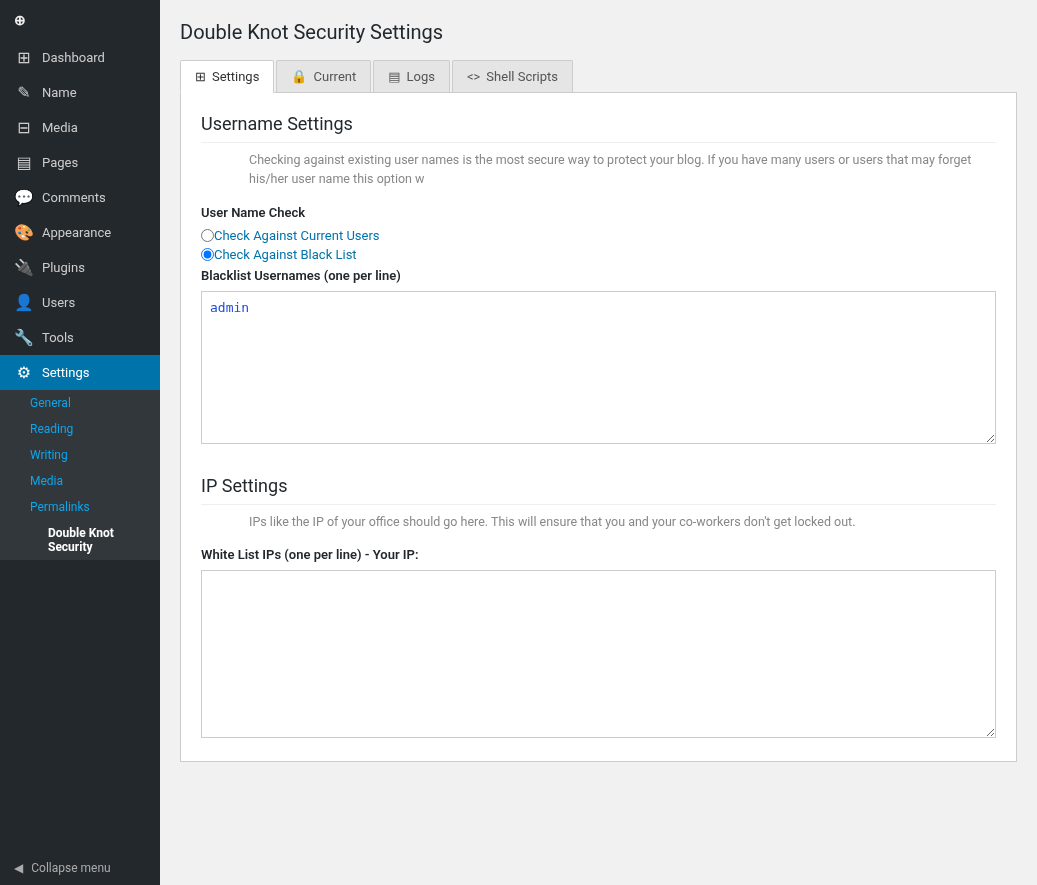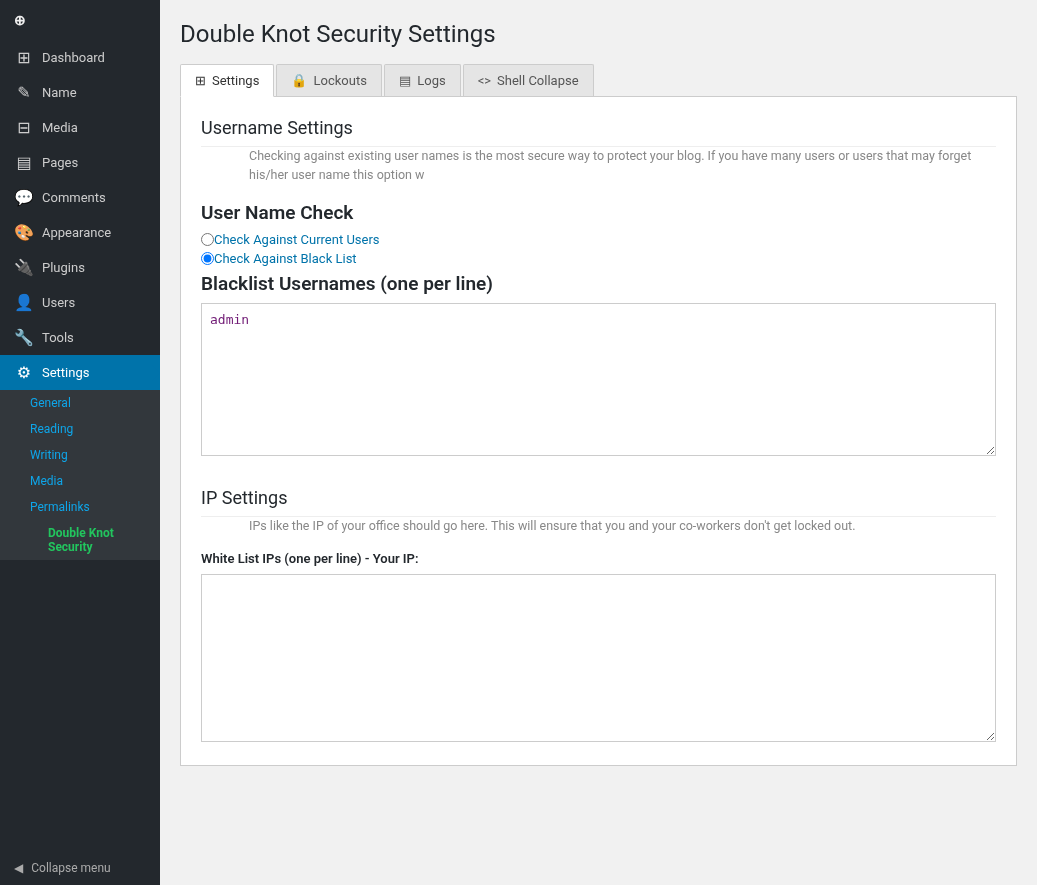--- a/index.html
+++ b/index.html
@@ -38,21 +38,21 @@
     .sidebar-item.active { background: #0073aa; color: #fff; }
     .sidebar-icon { font-size: 16px; width: 20px; text-align: center; }
     .sidebar-submenu { background: #32373c; }
     .sidebar-submenu .sub-item {
       display: block;
       padding: 6px 14px 6px 30px;
       color: #0ea5e9;
       cursor: pointer;
       font-size: 12px;
     }
-    .sidebar-submenu .sub-item.active { color: #22c55e; font-weight: bold; padding-left: 48px; }
+    .sidebar-submenu .sub-item.active { color: #ffffff; font-weight: bold; padding-left: 48px; }
     .collapse-menu {
       display: flex;
       align-items: center;
       gap: 8px;
       padding: 10px 14px;
       color: #aaa;
       cursor: pointer;
       font-size: 12px;
       margin-top: auto;
     }
@@ -72,21 +72,21 @@
       flex: 1;
       background: #f1f1f1;
       overflow-y: auto;
       height: 885px;
     }
     .main-inner {
       background: #f1f1f1;
       padding: 20px 20px 20px 20px;
     }
     .page-title {
-      font-size: 24px;
+      font-size: 20px;
       font-weight: 400;
       color: #23282d;
       margin-bottom: 16px;
     }
 
     
     .tabs {
       display: flex;
       border-bottom: 1px solid #ccc;
       margin-bottom: 0;
@@ -121,55 +121,56 @@
       border: 1px solid #ccc;
       border-top: none;
       padding: 20px;
     }
 
     
     .section-title {
       font-size: 18px;
       font-weight: 400;
       color: #23282d;
+      margin-bottom: 8px;
       padding-bottom: 8px;
       border-bottom: 1px solid #eee;
     }
     .section-desc {
       color: #888;
       font-size: 12.5px;
       margin-bottom: 16px;
       line-height: 1.5;
       margin-left: 48px;
     }
     .field-label {
       font-weight: 600;
       color: #23282d;
       margin-bottom: 8px;
-      font-size: 19px;
+      font-size: 13px;
     }
     .radio-group { margin-bottom: 6px; }
     .radio-group label {
       display: flex;
       align-items: center;
       cursor: pointer;
       color: #0073aa;
       font-size: 13px;
       margin-bottom: 4px;
     }
     .radio-group input[type="radio"] { cursor: pointer; }
 
     textarea {
       width: 100%;
       border: 1px solid #ccc;
       padding: 8px;
       font-size: 13px;
       resize: vertical;
       font-family: monospace;
-      color: #701a75;
+      color: #1d4ed8;
       background: #fff;
     }
 
     .ip-section { margin-top: 28px; }
     .ip-label {
       font-weight: 600;
       color: #23282d;
       margin-bottom: 8px;
       font-size: 13px;
       margin-top: 10px;
@@ -244,29 +245,29 @@
   <div class="main-inner">
     <h1 class="page-title">Double Knot Security Settings</h1>
 
     <div class="tabs">
       <div class="tab active">
         <span class="tab-icon">⊞</span>
         <span>Settings</span>
       </div>
       <div class="tab">
         <span class="tab-icon">🔒</span>
-        <span>Lockouts</span>
+        <span>Current</span>
       </div>
       <div class="tab">
         <span class="tab-icon">▤</span>
         <span>Logs</span>
       </div>
       <div class="tab">
         <span class="tab-icon">&lt;&gt;</span>
-        <span>Shell Collapse</span>
+        <span>Shell Scripts</span>
       </div>
     </div>
 
     <div class="content-area">
 
       <div>
         <h2 class="section-title">Username Settings</h2>
         <p class="section-desc">Checking against existing user names is the most secure way to protect your blog. If you have many users or users that may forget his/her user name this option w</p>
 
         <div class="field-label">User Name Check</div>

